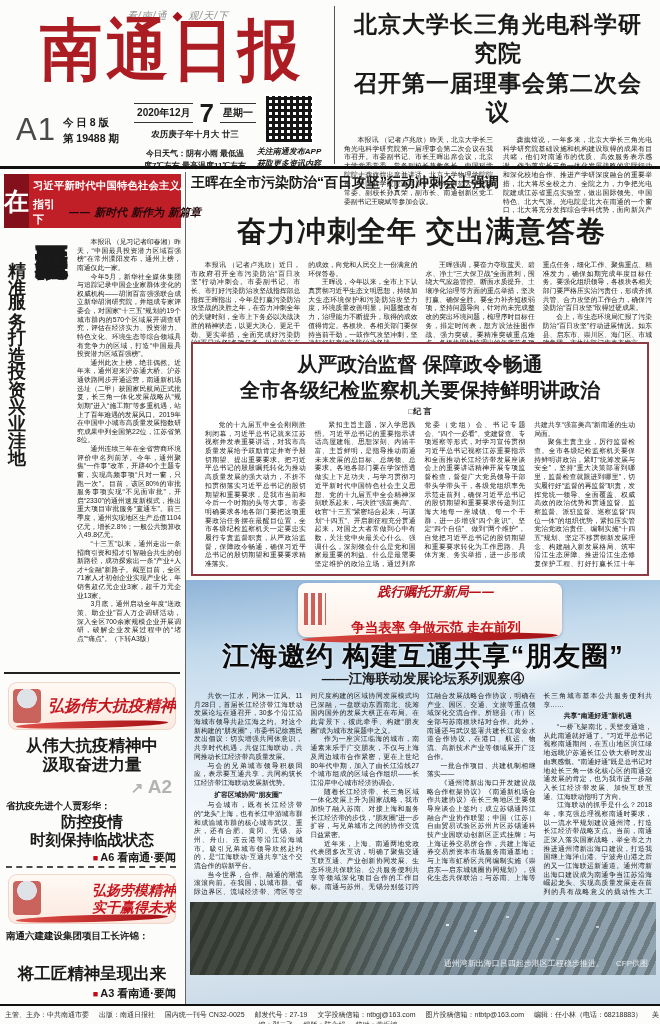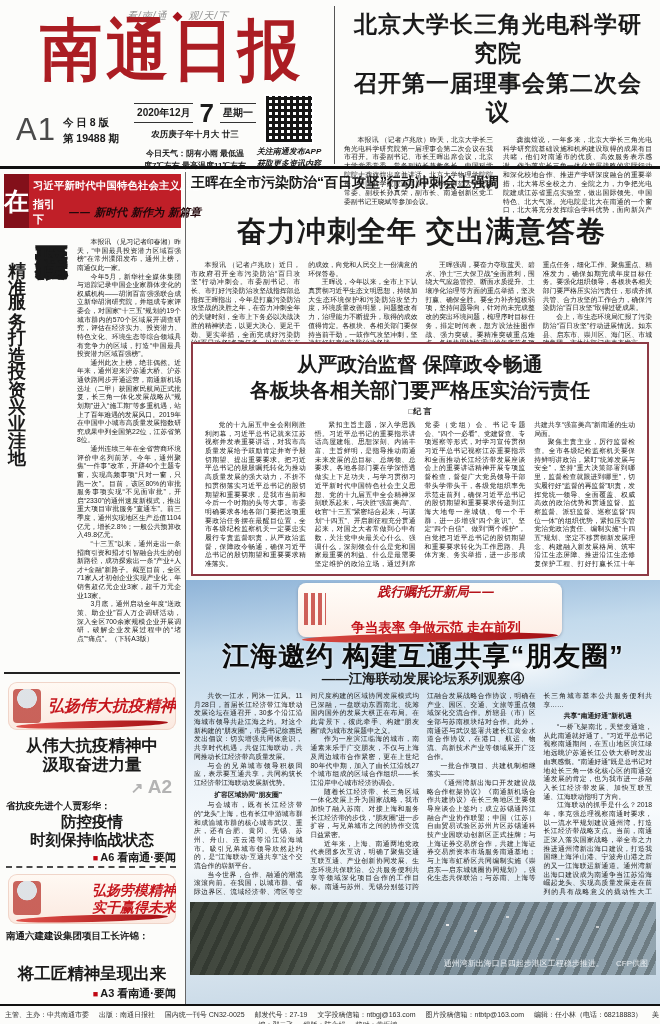--- a/index.html
+++ b/index.html
@@ -243,21 +243,21 @@
       <p>王晖说，今年以来，全市上下认真贯彻习近平生态文明思想，持续加大生态环境保护和污染防治攻坚力度，环境质量改善明显，问题整改有力，治理能力不断提升，取得的成效值得肯定。各板块、各相关部门要保持当前干劲，一鼓作气攻坚冲刺，坚决打好打赢污染防治攻坚战。</p>
       <p>王晖强调，要奋力夺取蓝天、碧水、净土“三大保卫战”全面胜利，围绕大气应急管控、断面水质提升、土壤净化治理等方面的重点举措，坚决打赢、确保全胜。要全力补齐短板弱项，坚持问题导向，针对尚未完成整改的突出环境问题，梳理序时目标任务，排定时间表，想方设法挂图作战、强力突破。要精准突破重点难点，各板块围绕梳理出的年底前各项重点任务，细化工作、聚焦重点、精准发力，确保如期完成年度目标任务。要强化组织领导，各板块各相关部门要严格压实治污责任，形成齐抓共管、合力攻坚的工作合力，确保污染防治“百日攻坚”取得过硬成果。</p>
       <p>会上，市生态环境局汇报了污染防治“百日攻坚”行动进展情况。如东县、启东市、崇川区、海门区、市城建集团、市执法部门作表态发言。</p>
 
     </div>
   </div>
 
   <div class="abs boxart">
     <div class="t">
       <span style="display:block">从严政治监督  保障政令畅通</span>
-      <span style="display:block">各板块各相关部门要严格压实治污责任</span>
+      <span style="display:block">全市各级纪检监察机关要保持鲜明讲政治</span>
     </div>
     <div class="byline">□纪 言</div>
     <div class="bt">
       <p>党的十九届五中全会刚刚胜利闭幕，习近平总书记就来江苏视察并发表重要讲话，对我市高质量发展给予鼓励肯定并寄予殷切期望、提出重要要求。把习近平总书记的殷殷嘱托转化为推动高质量发展的强大动力，不折不扣贯彻落实习近平总书记的殷切期望和重要要求，是我市当前和今后一个时期的头等大事。市委明确要求各地各部门要把这项重要政治任务摆在最醒目位置，全市各级纪检监察机关一定要忠实履行专责监督职责，从严政治监督，保障政令畅通，确保习近平总书记的殷切期望和重要要求精准落实。</p>
       <p>紧扣主旨主题，深入学思践悟。习近平总书记的重要指示讲话高屋建瓴、思想深刻、内涵丰富、主旨鲜明，是指导推动南通未来发展的总目标、总纲领、总要求。各地各部门要在学深悟透做实上下足功夫，与学习贯彻习近平新时代中国特色社会主义思想、党的十九届五中全会精神深刻联系起来，与决胜“强富美高”、收官“十三五”紧密结合起来，与谋划“十四五”、开启新征程充分贯通起来，对国之大者常做到心中有数，关注党中央最关心什么、强调什么，深刻领会什么是党和国家最重要的利益、什么是最需要坚定维护的政治立场，通过列席党委（党组）会、书记专题会、“四个一必看”、党建督查、专项巡察等形式，对学习宣传贯彻习近平总书记视察江苏重要指示和全面推动长江经济带发展座谈会上的重要讲话精神开展专项监督检查，督促广大党员领导干部带头学带头干，各级党组织率先示范走前列，确保习近平总书记的殷切期望和重要要求传递到江海大地每一座城镇、每一个干群，进一步增强“四个意识”、坚定“四个自信”、做到“两个维护”，自觉把习近平总书记的殷切期望和重要要求转化为工作思路、具体方案、务实举措，进一步形成共建共享“强富美高”新南通的生动局面。</p>
       <p>聚焦主责主业，厉行监督检查。全市各级纪检监察机关要保持鲜明讲政治，紧盯“统筹发展与安全”，坚持“重大决策部署到哪里，监督检查就跟进到哪里”，切实履行好“监督的再监督”职责，发挥党统一领导、全面覆盖、权威高效的政治优势和贯通监督、监察监督、派驻监督、巡察监督“四位一体”的组织优势，紧扣压实管党治党政治责任、编制实施“十四五”规划、坚定不移贯彻新发展理念、构建融入新发展格局、筑牢沿江生态屏障、推进沿江生态修复保护工程、打好打赢长江十年禁渔持久战、加快推进“三个全方位”等各个方面，（下转A2版）</p>
     </div>
   </div>
 
   <div class="abs jh">

